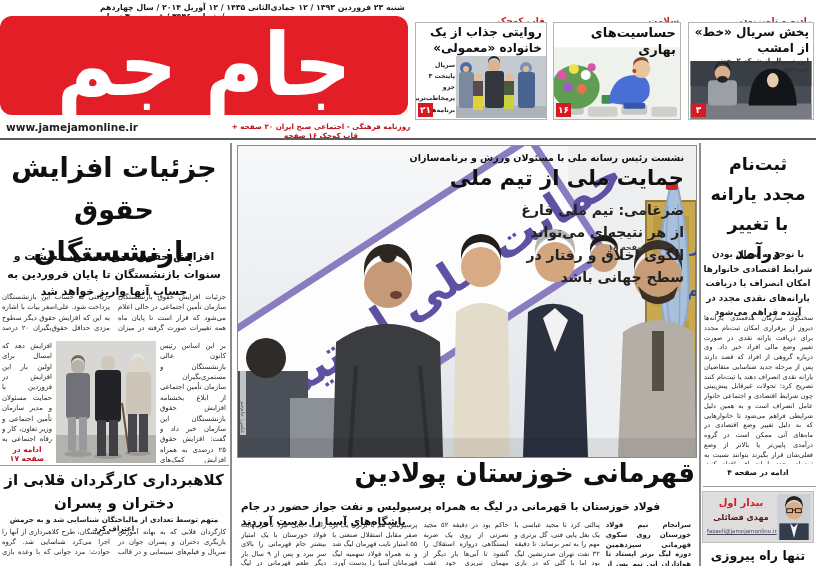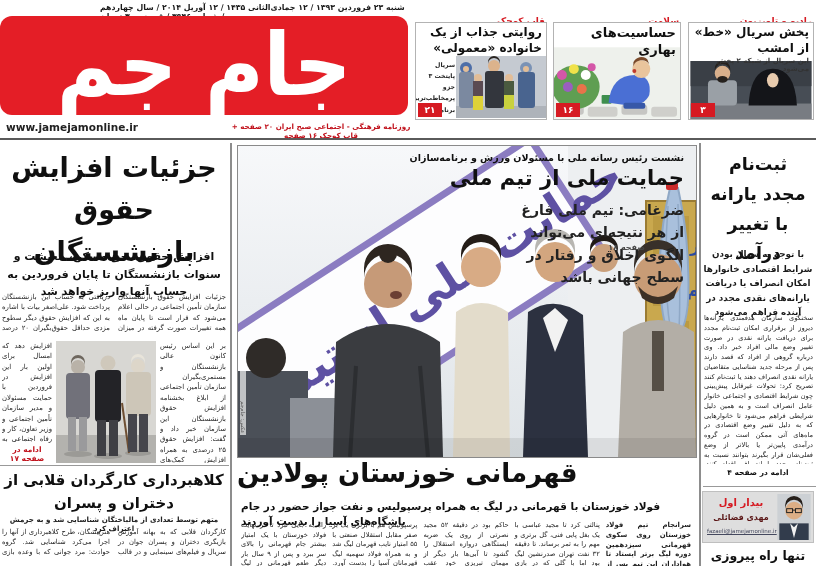--- a/index.html
+++ b/index.html
@@ -24,21 +24,21 @@
            border-bottom:3px solid #d61a22;margin-right:2px}
   .t-box{position:absolute;left:0;right:0;top:13px;bottom:0;border:1px solid #b3b3b3;background:#fff;overflow:hidden}
   .t-head{padding:2px 4px 0 4px;font-size:12px;font-weight:bold;line-height:1.3;text-align:right;position:relative;z-index:2}
   .t-head2{font-size:13px}
   .t-sub1{position:absolute;left:3px;top:36px;width:36px;font-size:6.2px;font-weight:bold;line-height:1.8;
           color:#222;text-align:right;z-index:2}
   .t-sub3{padding:1px 4px;font-size:7px;font-weight:bold;color:#333;text-align:right;position:relative;z-index:2}
   .t-img1{position:absolute;left:40px;bottom:1px;width:90px;height:62px}
   .t-img2{position:absolute;left:0;bottom:0;width:100%;height:72px}
   .t-img3{position:absolute;left:0;bottom:0;width:100%;height:58px}
-  .t-badge{position:absolute;left:2px;bottom:2px;width:24px;height:14px;background:#d61a22;color:#fff;
+  .t-badge{position:absolute;left:2px;bottom:2px;width:15px;height:14px;background:#d61a22;color:#fff;
            font-size:9px;font-weight:bold;display:flex;align-items:center;justify-content:center;z-index:3;cursor:pointer}
 
   
   .vdiv-left{left:230px;top:143px;width:2px;height:423px;background:#8d8d8d}
   .vdiv-right{left:699px;top:143px;width:2px;height:423px;background:#8d8d8d}
   .hline-left{left:0;top:465px;width:229px;height:1px;background:#999}
   .hline-sub{left:703px;top:486px;width:113px;height:1px;background:#999}
 
   
   .pen-head{left:0;top:147px;width:228px;font-size:27px;font-weight:bold;line-height:1.55;text-align:center;cursor:pointer}
@@ -80,21 +80,21 @@
   
   .fw-box{left:702px;top:491px;width:112px;height:52px;background:#dedede;border:1px solid #bfbfbf;box-sizing:border-box}
   .fw-photo{position:absolute;right:2px;top:2px;width:34px;height:46px}
   .fw-label{position:absolute;left:4px;top:5px;width:68px;color:#d61a22;font-size:10px;font-weight:bold;text-align:center}
   .fw-author{position:absolute;left:4px;top:21px;width:68px;color:#5a1515;font-size:8px;font-weight:bold;text-align:center}
   .fw-email{position:absolute;left:4px;top:36px;width:68px;direction:ltr;font-size:5.5px;color:#44485e;
             text-align:center;text-decoration:underline;cursor:pointer}
   .fw-title{left:702px;top:548px;width:112px;font-size:12.5px;font-weight:bold;text-align:center}
 
   
-  .fb-head{left:237px;top:458px;width:458px;font-size:26px;font-weight:bold;text-align:left;cursor:pointer}
+  .fb-head{left:237px;top:458px;width:458px;font-size:26px;font-weight:bold;text-align:right;cursor:pointer}
   .fb-deck{left:241px;top:499px;width:450px;font-size:10.5px;font-weight:bold;line-height:1.4;text-align:left}
   .fb-cols{left:241px;top:521px;width:450px;height:45px;display:flex;gap:6px;overflow:hidden}
   .fb-col{flex:1;font-size:6.7px;line-height:1.42;text-align:justify;color:#1c1c1c}
   .fb-lead{font-weight:bold;font-size:6.9px}
 </style>
 </head>
 <body>
 
 <div class="page">
 

